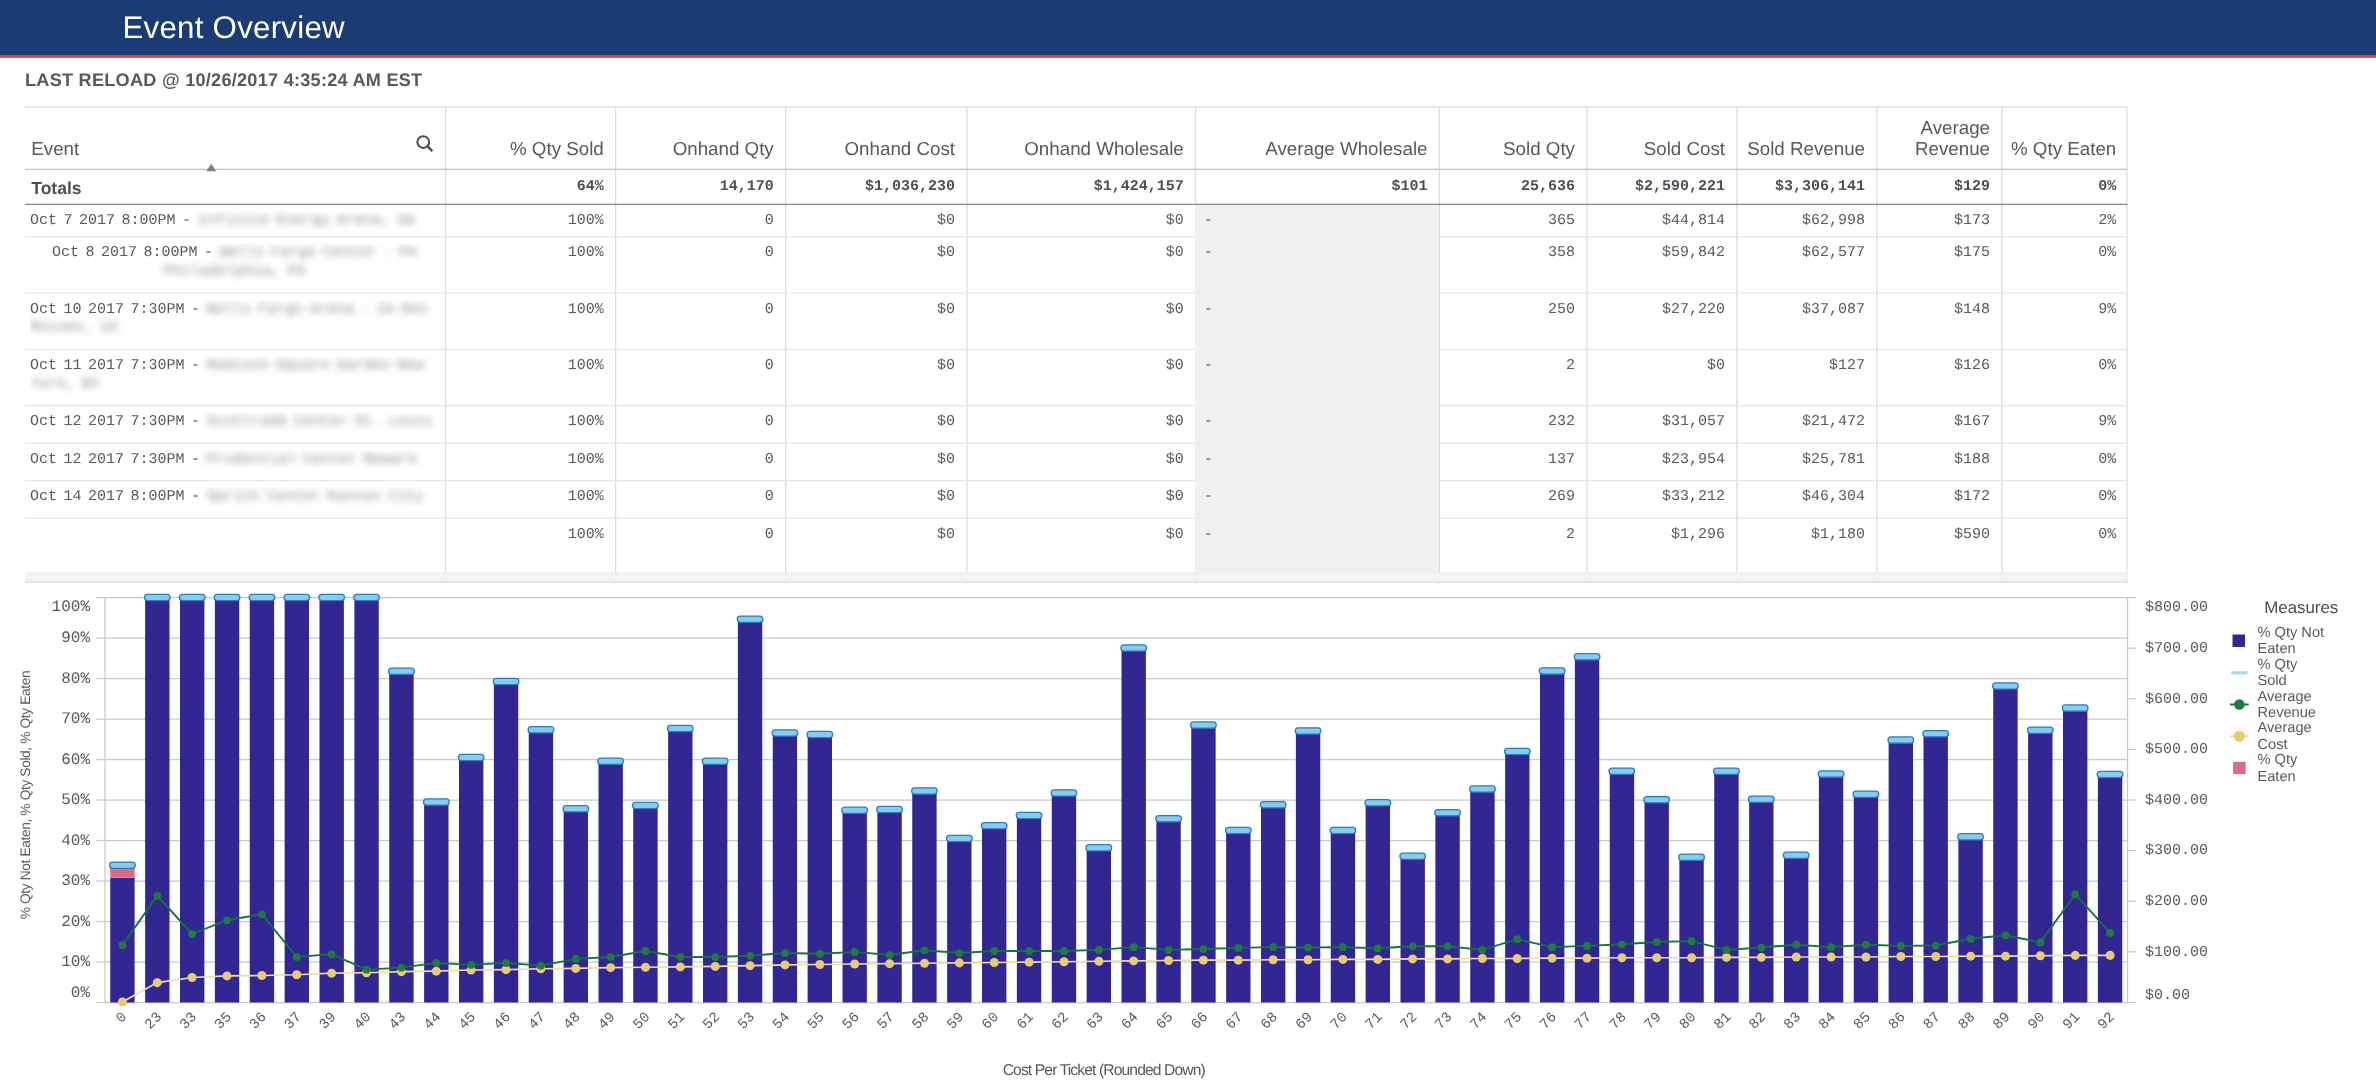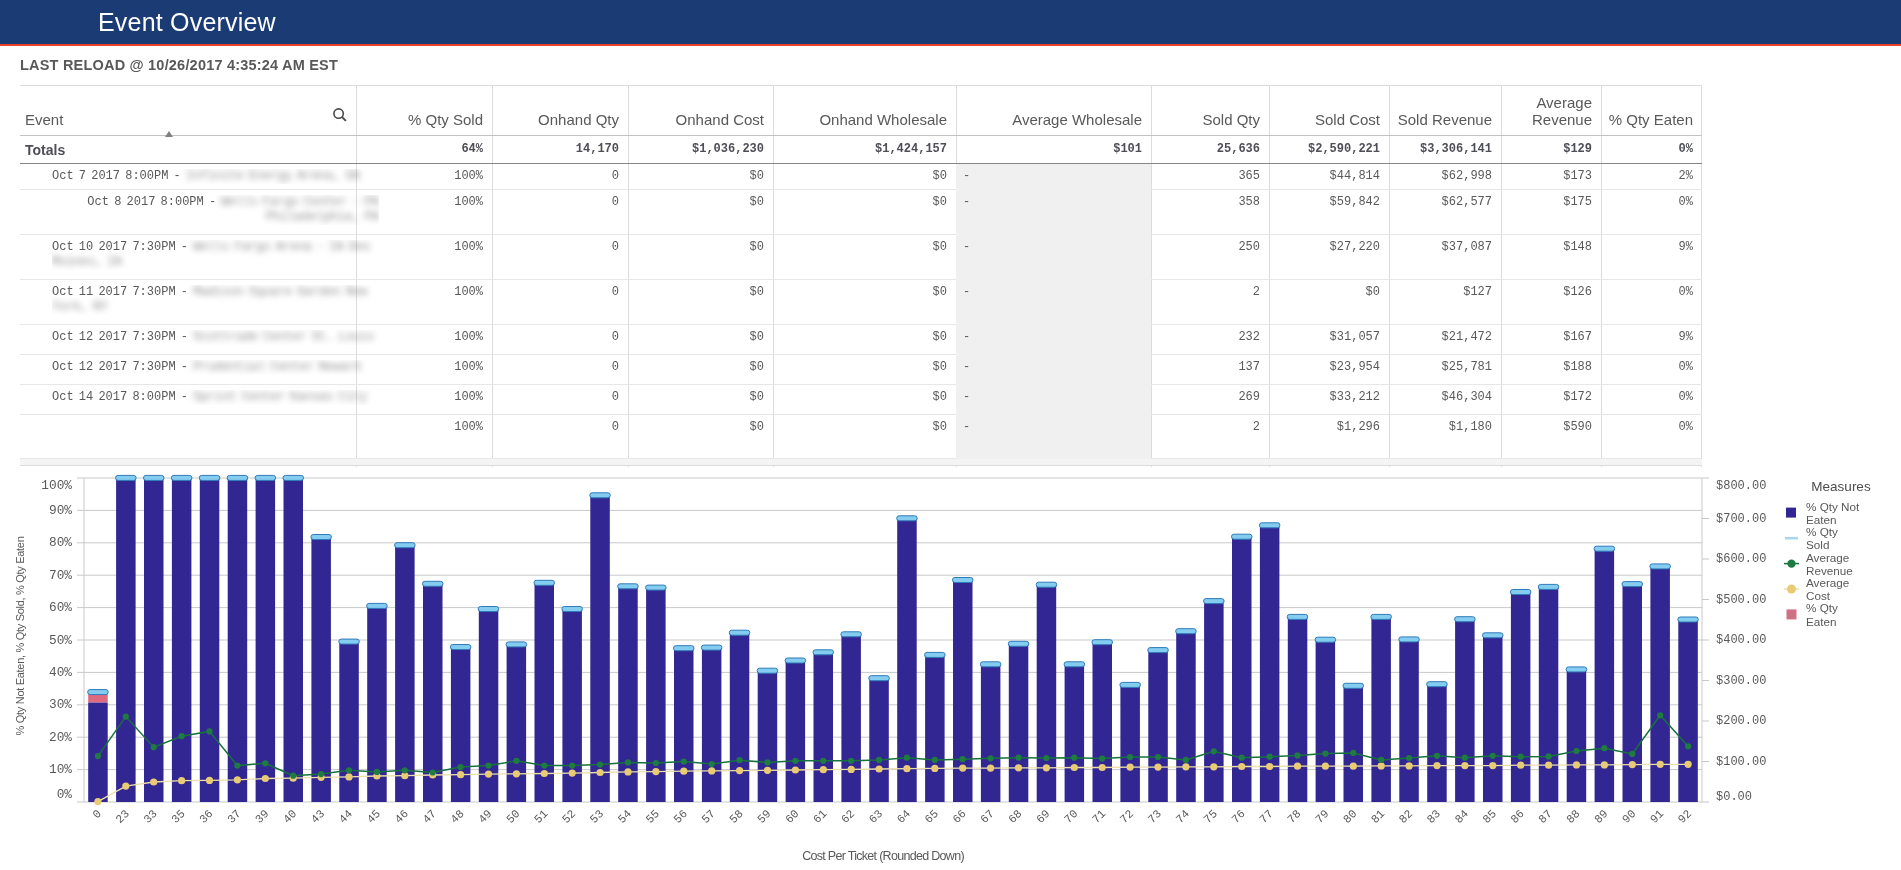--- a/index.html
+++ b/index.html
@@ -11,21 +11,21 @@
 .hrow { position:absolute; left:0; top:0; width:1682px; height:50px; border-bottom:1px solid #c2c2c2; }
 .hc { position:absolute; bottom:7px; font-size:15px; color:#595959; text-align:right; line-height:17px; }
 .sorttri { position:absolute; left:145px; top:45px; width:0; height:0; border-left:4px solid transparent; border-right:4px solid transparent; border-bottom:6px solid #808080; }
 .mag { position:absolute; left:312px; top:21px; }
 .trow { position:absolute; left:0; top:50px; width:1682px; height:28px; border-bottom:1px solid #868686; }
 .tc { position:absolute; top:6px; font-family:"Liberation Mono", monospace; font-size:12px; font-weight:bold; color:#4e4e57; text-align:right; }
 .drow { position:absolute; left:0; width:1682px; border-bottom:1px solid #e7e7e7; }
 .dc { position:absolute; top:5px; white-space:nowrap; overflow:hidden; font-family:"Liberation Mono", monospace; font-size:12px; color:#595959; text-align:right; line-height:15px; }
 .gc { position:absolute; top:0; background:#f0f0f0; }
 .gc span { position:absolute; left:7px; top:5px; font-family:"Liberation Mono", monospace; font-size:12px; color:#595959; }
-.ev { word-spacing:-2px;margin-left:28px; }
+.ev { word-spacing:-2px; }
 .bl { color:#8a8a8a; filter:blur(3px); }
 .sliver { position:absolute; left:0; width:1682px; height:7px; background:#f4f4f4; border-bottom:1px solid #dcdcdc; }
 </style></head>
 <body>
 <div class="page">
 <div class="topbar"></div>
 <div class="title">Event Overview</div>
 <div class="reload">LAST RELOAD @ 10/26/2017 4:35:24 AM EST</div>
 <div class="tbl">
 <div class="vsep" style="left:336px"></div>
@@ -79,21 +79,21 @@
 <div class="gc" style="left:936px;width:195px;height:26px">
           <span>-</span>
         </div>
 <div class="dc" style="left:1131px;width:109px">365</div>
 <div class="dc" style="left:1249px;width:111px">$44,814</div>
 <div class="dc" style="left:1369px;width:103px">$62,998</div>
 <div class="dc" style="left:1481px;width:91px">$173</div>
 <div class="dc" style="left:1581px;width:92px">2%</div>
 </div>
 <div class="drow" style="top:104px;height:45px">
-<div class="dc ev" style="left:4px;width:327px;text-align:right">Oct 8 2017 8:00PM - <span class="bl">Wells Fargo Center - PA</span><br><span class="bl">Philadelphia, PA</span></div>
+<div class="dc ev" style="left:4px;width:327px;text-align:center">Oct 8 2017 8:00PM - <span class="bl">Wells Fargo Center - PA</span><br><span class="bl">Philadelphia, PA</span></div>
 <div class="dc" style="left:336px;width:127px">100%</div>
 <div class="dc" style="left:472px;width:127px">0</div>
 <div class="dc" style="left:608px;width:136px">$0</div>
 <div class="dc" style="left:753px;width:174px">$0</div>
 <div class="gc" style="left:936px;width:195px;height:45px">
           <span>-</span>
         </div>
 <div class="dc" style="left:1131px;width:109px">358</div>
 <div class="dc" style="left:1249px;width:111px">$59,842</div>
 <div class="dc" style="left:1369px;width:103px">$62,577</div>

